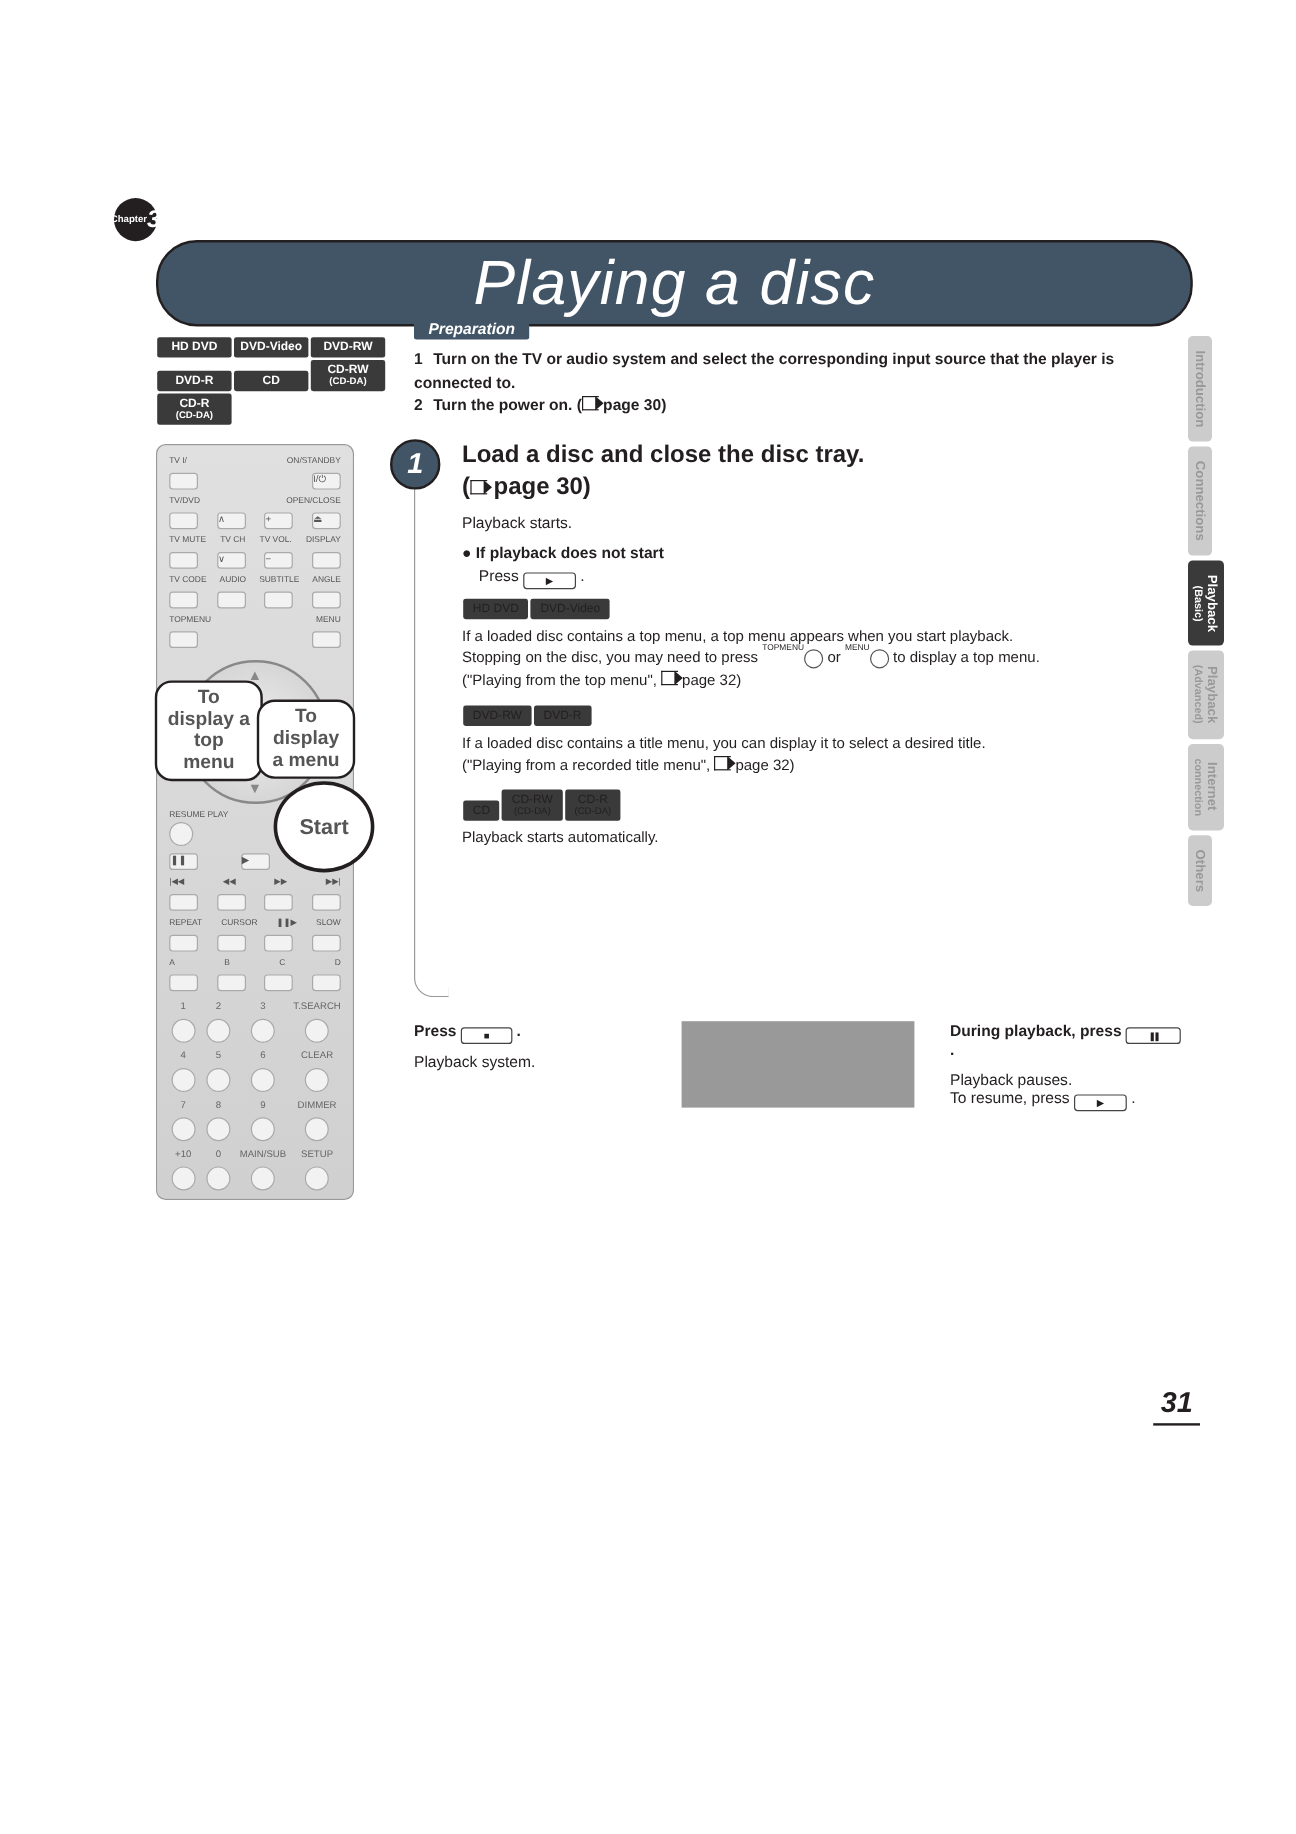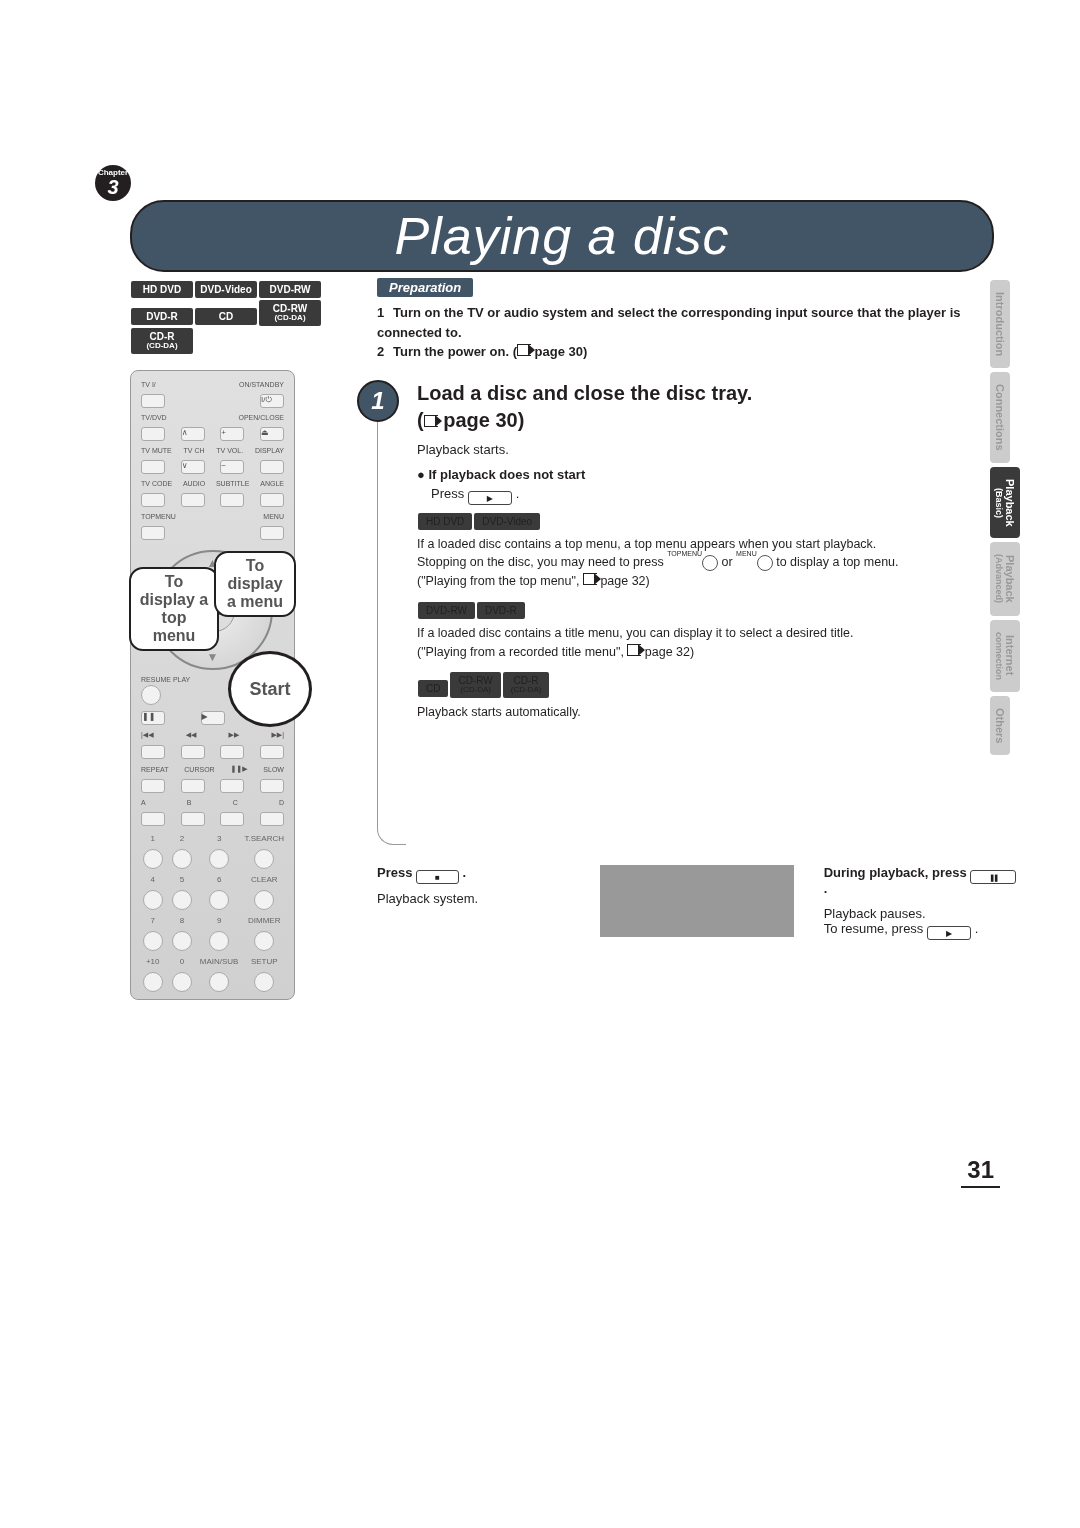--- a/index.html
+++ b/index.html
@@ -1,20 +1,20 @@
 <!DOCTYPE html>
 <html><head>
 <meta charset="utf-8">
 <style>
   body { margin:0; font-family: Arial, Helvetica, sans-serif; background:#fff; color:#231f20; }
   .page { width:1080px; height:1528px; position:relative; margin:0 auto; background:#fff; }
 
   
   .chapter-tab { position:absolute; top:165px; left:95px; display:flex; align-items:center; }
-  .ch-circle { width:36px; height:36px; border-radius:50%; background:#231f20; color:#fff; font-weight:bold; font-size:14px; display:flex; flex-direction:column; align-items:center; justify-content:center; line-height:1; }
+  .ch-circle { width:36px; height:36px; border-radius:50%; background:#231f20; color:#fff; font-weight:bold; font-size:14px; display:flex; align-items:center; justify-content:center; line-height:1; }
   .ch-circle .small{ font-size:8px;}
   .ch-circle .big{ font-size:20px; font-style:italic;}
   .chapter-label { background:#fff; border:1px solid #231f20; padding:2px 10px; font-size:12px; font-weight:bold; margin-left:-6px; position:relative; z-index:-1; padding-left:14px;}
 
   
   .banner { position:absolute; top:200px; left:130px; width:860px; height:68px; background:#425566; border:2px solid #231f20; border-radius:34px; display:flex; align-items:center; justify-content:center; }
   .banner-title { color:#fff; font-size:52px; font-weight:normal; font-style:italic; letter-spacing:1px; }
 
   
   .disc-grid { position:absolute; top:280px; left:130px; font-size:10px; font-weight:bold; color:#fff; }
@@ -39,21 +39,21 @@
   .dpad .ring{ position:absolute; inset:0; border:2px solid #888; border-radius:50%; background:radial-gradient(circle,#eee,#ccc);}
   .dpad .ok{ position:absolute; top:40px; left:40px; width:40px; height:40px; border-radius:50%; background:#ddd; border:1px solid #999; display:flex; align-items:center; justify-content:center; font-size:10px; color:#777;}
   .dpad .arrow{ position:absolute; font-size:12px; color:#888;}
   .callout { position:absolute; background:#fff; border:2px solid #231f20; border-radius:14px; padding:4px 8px; font-size:16px; font-weight:bold; text-align:center; z-index:5;}
   .callout.start { border-radius:50%; width:62px; height:62px; font-size:18px; display:flex; align-items:center; justify-content:center; border-width:3px;}
   .numgrid{ display:grid; grid-template-columns:repeat(4,1fr); gap:6px; margin-top:8px;}
   .numgrid .rcirc{ margin:0 auto;}
   .numgrid .numlbl{ text-align:center; font-size:8px; color:#666;}
 
   
-  .content { position:absolute; top:278px; left:345px; width:640px; font-size:13px;margin-left:32px; }
+  .content { position:absolute; top:264px; left:345px; width:640px; font-size:13px; }
   .prep-label { background:#425566; color:#fff; font-weight:bold; padding:2px 12px; font-style:italic; display:inline-block; border-radius:2px;}
   .prep-list { margin:6px 0 18px 0; font-weight:bold; font-size:13px; line-height:1.5;}
   .prep-list .n{ display:inline-block; width:16px;}
   .page-icon{ display:inline-block; width:14px; height:12px; position:relative;}
   .page-icon::before{ content:""; position:absolute; inset:0; border:1.5px solid currentColor; border-right:none;}
   .page-icon::after{ content:""; position:absolute; right:-4px; top:0; width:0; height:0; border-top:6px solid transparent; border-bottom:6px solid transparent; border-left:7px solid currentColor;}
 
   
   .step-wrap{ display:flex; }
   .step-gutter{ width:28px; border-left:1px solid #999; border-bottom:1px solid #999; border-radius:0 0 0 16px; margin-right:12px; margin-top:24px; margin-bottom:10px;}
@@ -74,21 +74,21 @@
   .circ-label{ font-size:7px; position:relative; top:-10px;}
 
   
   .section-bar{ background:#d8dde3; border-left:10px solid #425566; padding:6px 10px; font-size:16px; font-weight:bold; font-style:italic; margin-top:24px; border-right:3px solid #9aa;}
   .twocol{ display:flex; gap:30px; margin-top:10px; font-size:13px;}
   .twocol > div{ flex:1;}
   .bold{ font-weight:bold;}
   .divider{ width:1px; background:#999;}
 
   
-  .pagenum{ position:absolute; bottom:340px; right:80px; font-size:24px; font-weight:bold; border-bottom:2px solid #231f20; padding:0 6px 2px;margin-left:25px;}
+  .pagenum{ position:absolute; bottom:340px; right:80px; font-size:24px; font-weight:bold; font-style:italic; border-bottom:2px solid #231f20; padding:0 6px 2px;margin-left:25px;}
 
 </style>
 </head>
 <body>
 <div class="page">
 
 <div class="chapter-tab">
   <div class="ch-circle">
     <span class="small">Chapter</span>
     <span class="big">3</span>
@@ -269,21 +269,21 @@
         <span class="numlbl">0</span>
         <span class="numlbl">MAIN/SUB</span>
         <span class="numlbl">SETUP</span>
     <span class="rcirc"></span>
         <span class="rcirc"></span>
         <span class="rcirc"></span>
         <span class="rcirc"></span>
   </div>
 
   <div class="callout" style="top:196px; left:-2px; width:70px;">To display a top menu</div>
-  <div class="callout" style="top:180px; right:-2px; width:62px;">To display a menu</div>
+  <div class="callout" style="top:212px; right:-2px; width:62px;border-radius:15px;">To display a menu</div>
   <div class="callout start" style="top:280px; right:-18px;">Start</div>
 </div>
 
 <div class="content">
   <span class="prep-label">Preparation</span>
   <div class="prep-list">
     <div><span class="n">1</span><span>Turn on the TV or audio system and select the corresponding input source that the player is connected to.</span></div>
     <div><span class="n">2</span><span>Turn the power on. (<span class="page-icon"></span> page 30)</span></div>
   </div>
 

